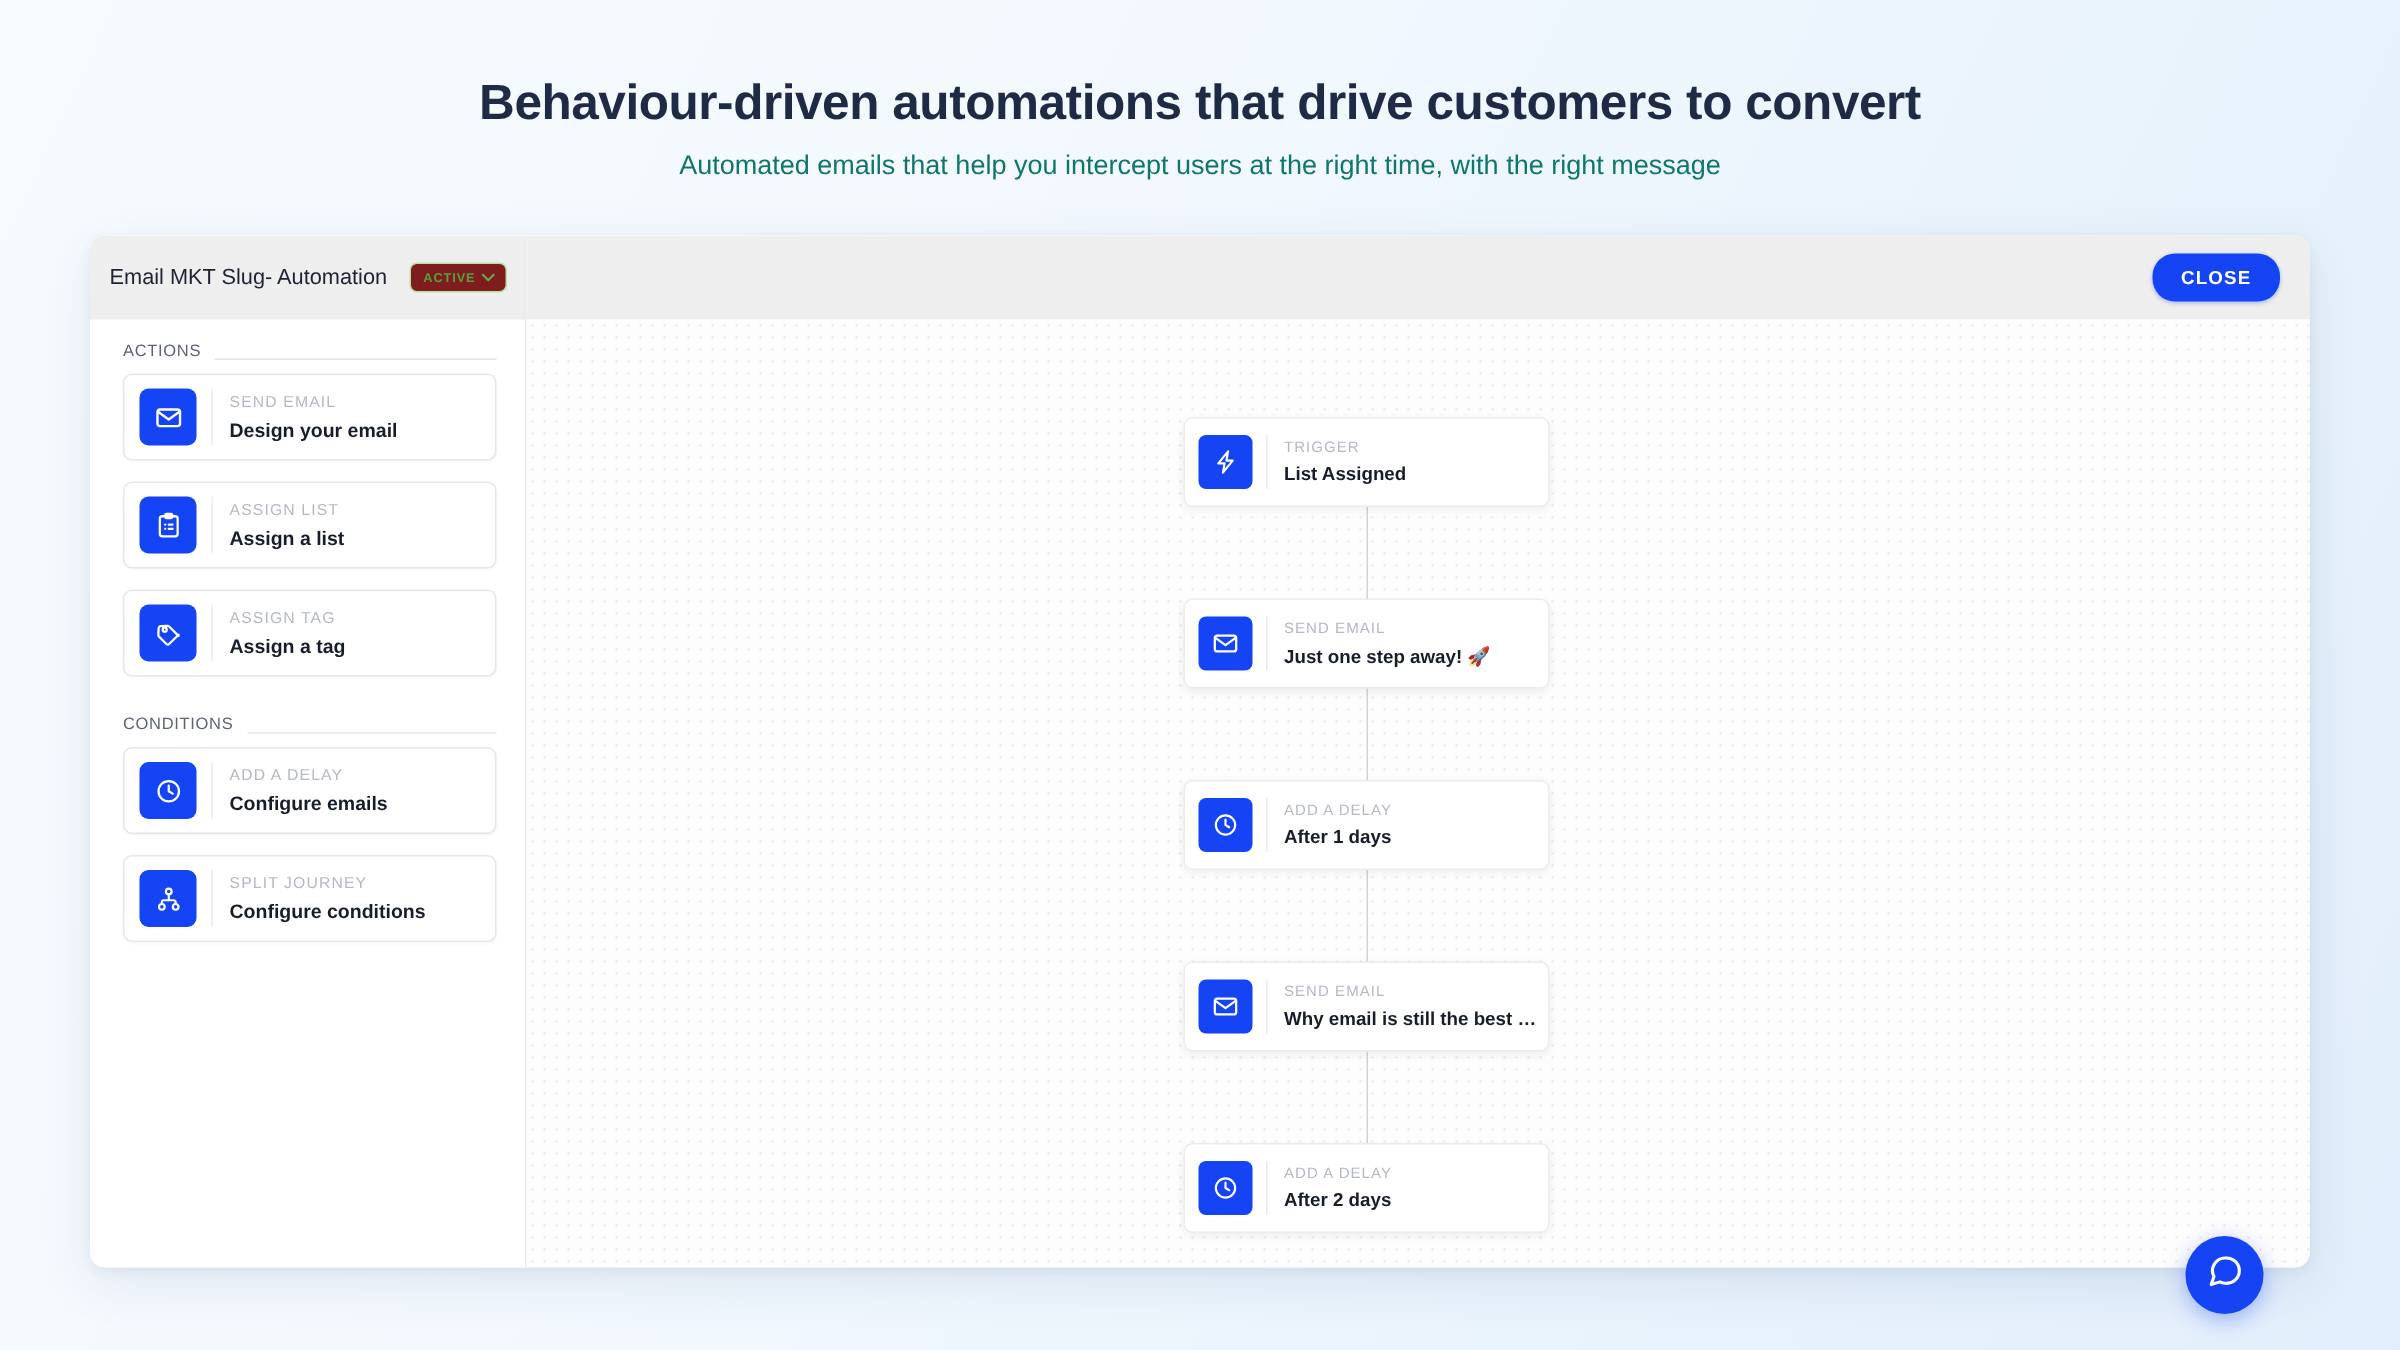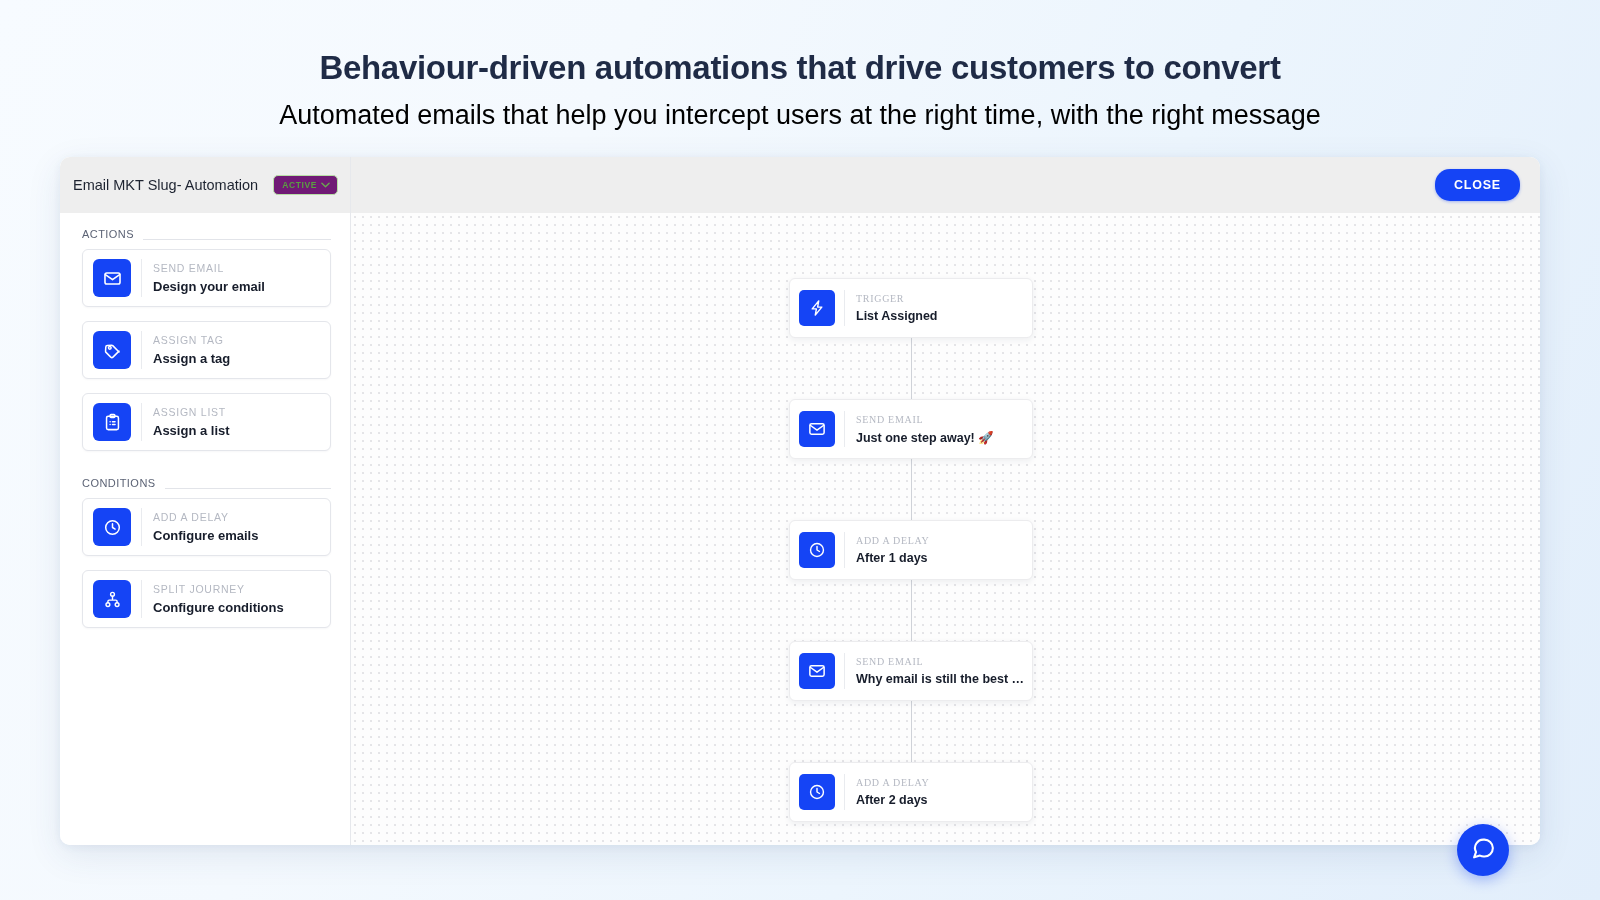--- a/index.html
+++ b/index.html
@@ -27,23 +27,23 @@
   }
   .page-title {
     font-size: 33px;
     font-weight: bold;
     color: #1f2b46;
     letter-spacing: -0.3px;
     line-height: 1.22;
   }
   .page-sub {
     margin-top: 11px;
-    font-size: 27px;
+    font-size: 18px;
     font-weight: 400;
-    color: #000000;
+    color: #0f766e;
     line-height: 1.25;
   }
 
   
   .app-window {
     position: absolute;
     left: 60px;
     top: 157px;
     width: 1480px;
     height: 688px;
@@ -80,21 +80,21 @@
     white-space: nowrap;
     overflow: hidden;
     text-overflow: ellipsis;
     flex: 1 1 auto;
   }
   .status-badge {
     flex: 0 0 auto;
     display: inline-flex;
     align-items: center;
     gap: 4px;
-    background: #701a75;
+    background: #7f1d1d;
     border: 1px solid #b7dfa6;
     border-radius: 5px;
     padding: 4px 7px 4px 8px;
     font-size: 8.5px;
     font-weight: bold;
     letter-spacing: 0.6px;
     color: #5a9e42;
   }
   .badge-chevron { display: block; }
 
@@ -240,21 +240,21 @@
     display: flex;
     align-items: center;
     box-shadow: 0 2px 6px rgba(30, 45, 75, 0.07);
   }
   .node .icon-tile {
     width: 36px; height: 36px; flex: 0 0 36px;
     margin-left: 9px; border-radius: 5px;
   }
   .node .card-div { height: 36px; margin-left: 9px; }
   .node .card-text { padding-left: 11px; }
-  .node .card-kicker { font-size: 10px; letter-spacing: 0.7px; font-family: Liberation Serif, serif; }
+  .node .card-kicker { font-size: 10px; letter-spacing: 0.7px; }
   .node .card-title { font-size: 12.5px; margin-top: 5px; max-width: 175px; }
 
   
   .chat-launcher {
     position: absolute;
     left: 1457px;
     top: 824px;
     width: 52px;
     height: 52px;
     border-radius: 50%;
@@ -309,43 +309,43 @@
         <div class="card-div"></div>
         <div class="card-text">
           <div class="card-kicker">SEND EMAIL</div>
           <div class="card-title">Design your email</div>
         </div>
       </div>
 
       <div class="side-card">
         <div class="icon-tile">
           <svg width="19" height="19" viewBox="0 0 24 24" fill="none" stroke="#fff" stroke-width="1.9" stroke-linecap="round" stroke-linejoin="round">
+            <rect x="4.5" y="4" width="15" height="17" rx="2.2"></rect>
+            <rect x="9" y="2" width="6" height="3.6" rx="1.1"></rect>
+            <path d="M9 11h.01M12 11h3.2M9 14.6h.01M12 14.6h3.2"></path>
+          </svg>
+        </div>
+        <div class="card-div"></div>
+        <div class="card-text">
+          <div class="card-kicker">ASSIGN LIST</div>
+          <div class="card-title">Assign a list</div>
+        </div>
+      </div>
+
+      <div class="side-card">
+        <div class="icon-tile">
+          <svg width="19" height="19" viewBox="0 0 24 24" fill="none" stroke="#fff" stroke-width="1.9" stroke-linecap="round" stroke-linejoin="round">
             <path d="M20.2 12.8l-7.6 7.6a2 2 0 0 1-2.8 0l-6-6a2 2 0 0 1-.58-1.5l.3-5.4a2 2 0 0 1 1.9-1.9l5.4-.3a2 2 0 0 1 1.5.58l7.9 7.9a2 2 0 0 1 0-1z"></path>
             <circle cx="8.6" cy="8.6" r="1.7"></circle>
           </svg>
         </div>
         <div class="card-div"></div>
         <div class="card-text">
           <div class="card-kicker">ASSIGN TAG</div>
           <div class="card-title">Assign a tag</div>
-        </div>
-      </div>
-
-      <div class="side-card">
-        <div class="icon-tile">
-          <svg width="19" height="19" viewBox="0 0 24 24" fill="none" stroke="#fff" stroke-width="1.9" stroke-linecap="round" stroke-linejoin="round">
-            <rect x="4.5" y="4" width="15" height="17" rx="2.2"></rect>
-            <rect x="9" y="2" width="6" height="3.6" rx="1.1"></rect>
-            <path d="M9 11h.01M12 11h3.2M9 14.6h.01M12 14.6h3.2"></path>
-          </svg>
-        </div>
-        <div class="card-div"></div>
-        <div class="card-text">
-          <div class="card-kicker">ASSIGN LIST</div>
-          <div class="card-title">Assign a list</div>
         </div>
       </div>
 
       <div class="group-head second">
         <span class="label">CONDITIONS</span>
         <span class="rule"></span>
       </div>
 
       <div class="side-card">
         <div class="icon-tile">

